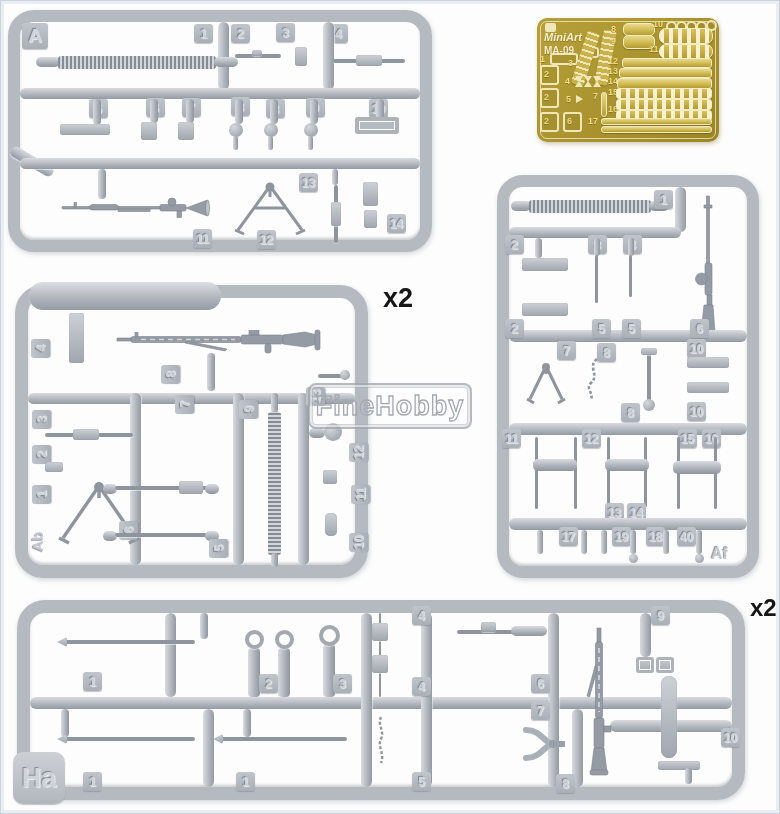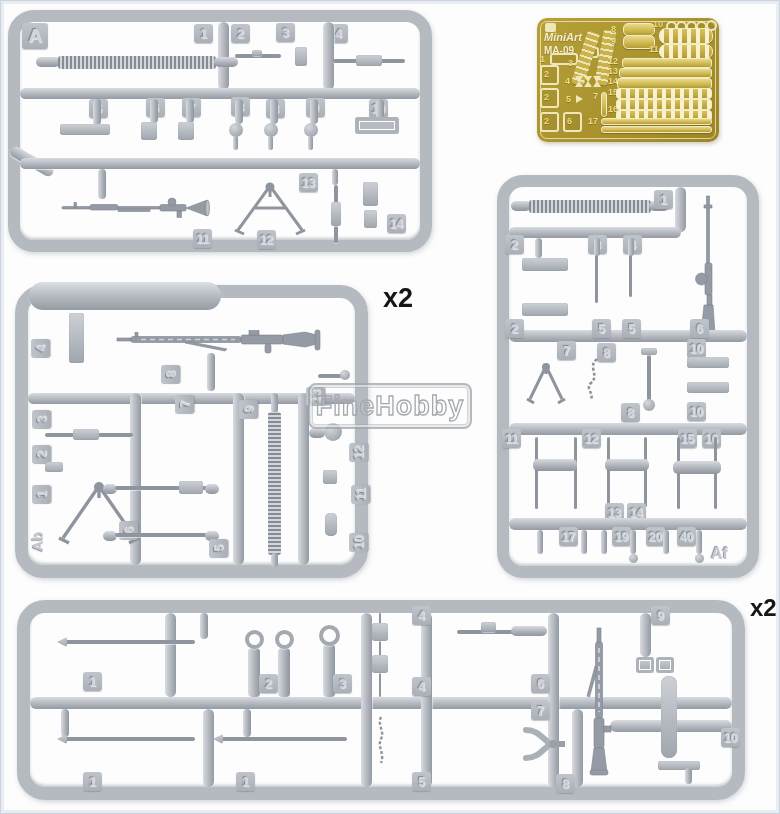--- a/index.html
+++ b/index.html
@@ -342,21 +342,21 @@
     <div class="rod" style="left:180px;top:262px;width:3px;height:72px"></div>
     <div class="rod" style="left:217px;top:262px;width:3px;height:72px"></div>
     <div class="pegh" style="left:36px;top:284px;width:44px;height:12px"></div>
     <div class="pegh" style="left:108px;top:284px;width:44px;height:12px"></div>
     <div class="pegh" style="left:176px;top:286px;width:48px;height:13px"></div>
     <div class="tag" style="left:108px;top:328px">13</div>
     <div class="tag" style="left:130px;top:328px">14</div>
     <div class="bh" style="left:12px;top:343px;width:238px;height:12px"></div>
     <div class="tag" style="left:62px;top:352px">17</div>
     <div class="tag" style="left:115px;top:352px">19</div>
-    <div class="tag" style="left:149px;top:352px">20</div>
+    <div class="tag" style="left:149px;top:352px">18</div>
     <div class="tag" style="left:180px;top:352px">40</div>
     <div class="peg" style="left:40px;top:355px;height:24px;width:6px"></div>
     <div class="peg" style="left:84px;top:355px;height:24px;width:6px"></div>
     <div class="peg" style="left:104px;top:355px;height:24px;width:6px"></div>
     <div class="peg" style="left:133px;top:355px;height:24px;width:6px"></div>
     <div class="peg" style="left:166px;top:355px;height:24px;width:6px"></div>
     <div class="peg" style="left:199px;top:355px;height:24px;width:6px"></div>
     <div class="ball" style="left:132px;top:379px;width:9px;height:9px"></div>
     <div class="ball" style="left:198px;top:379px;width:9px;height:9px"></div>
     <div class="emboss" style="left:214px;top:370px;font-size:16px">Af</div>
@@ -428,19 +428,20 @@
         <path d="M9 122 L19 122 L22 146 L6 146 Z"></path>
         <rect x="5" y="144" width="18" height="5" rx="2"></rect>
       </g>
       <line x1="14" y1="22" x2="14" y2="86" stroke="#cfd3d8" stroke-width="1.8" stroke-dasharray="5 4"></line>
     </svg>
     <div class="part" style="left:644px;top:76px;width:16px;height:82px;border-radius:8px"></div>
     <div class="tag" style="left:704px;top:128px">10</div>
     <div class="part" style="left:641px;top:161px;width:42px;height:9px"></div>
     <div class="peg" style="left:668px;top:168px;height:16px;width:7px"></div>
 
+    <div class="tag" style="left:-4px;top:152px;width:52px;height:52px;min-width:52px;border-radius:10px;font-size:27px;background:linear-gradient(to bottom,#cdd1d6,#b2b7be)">Ha</div>
   </div>
   <div class="x2" style="left:750px;top:594px;font-size:24px">x2</div>
 
   <div class="watermark">
     <span>FineHobby</span>
   </div>
 </div>
 
 </body></html>

